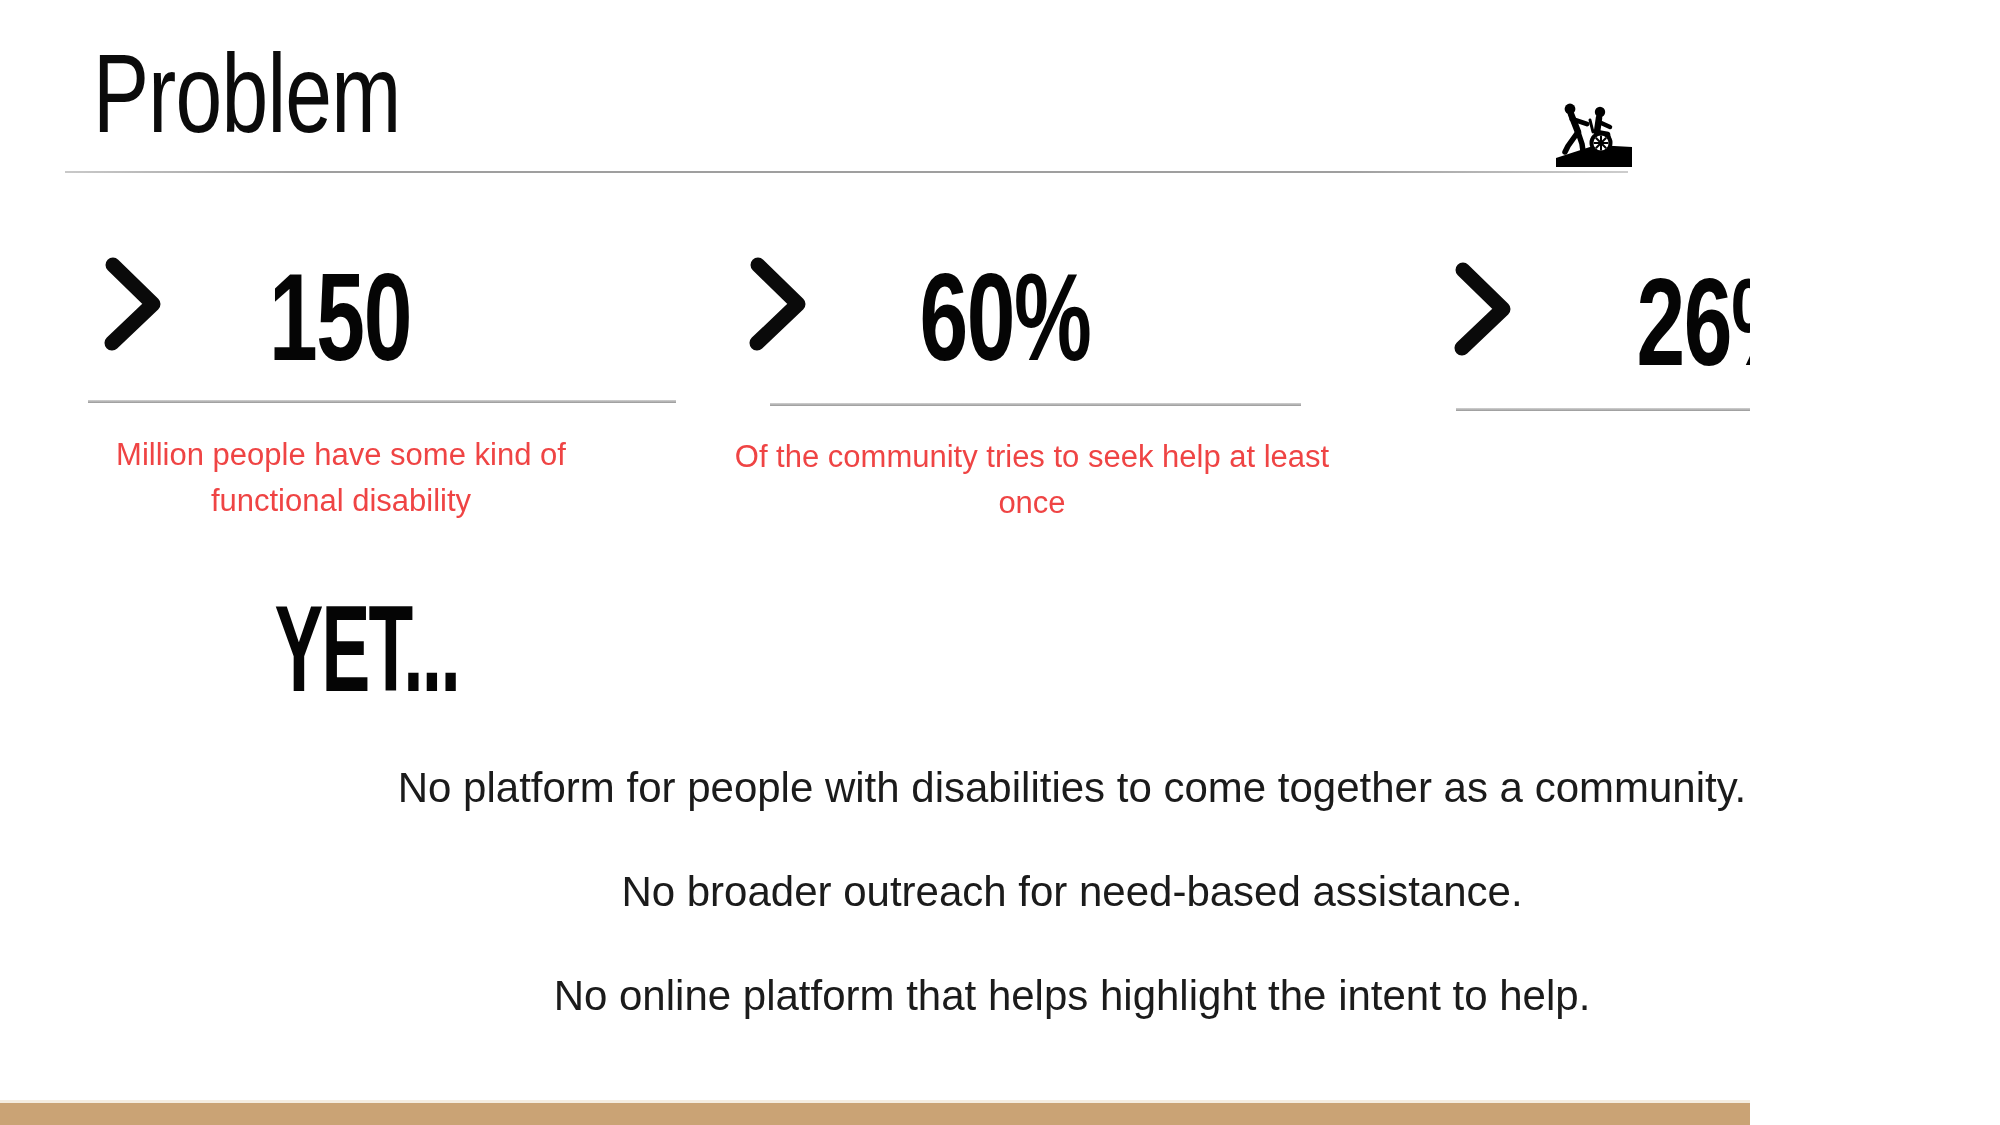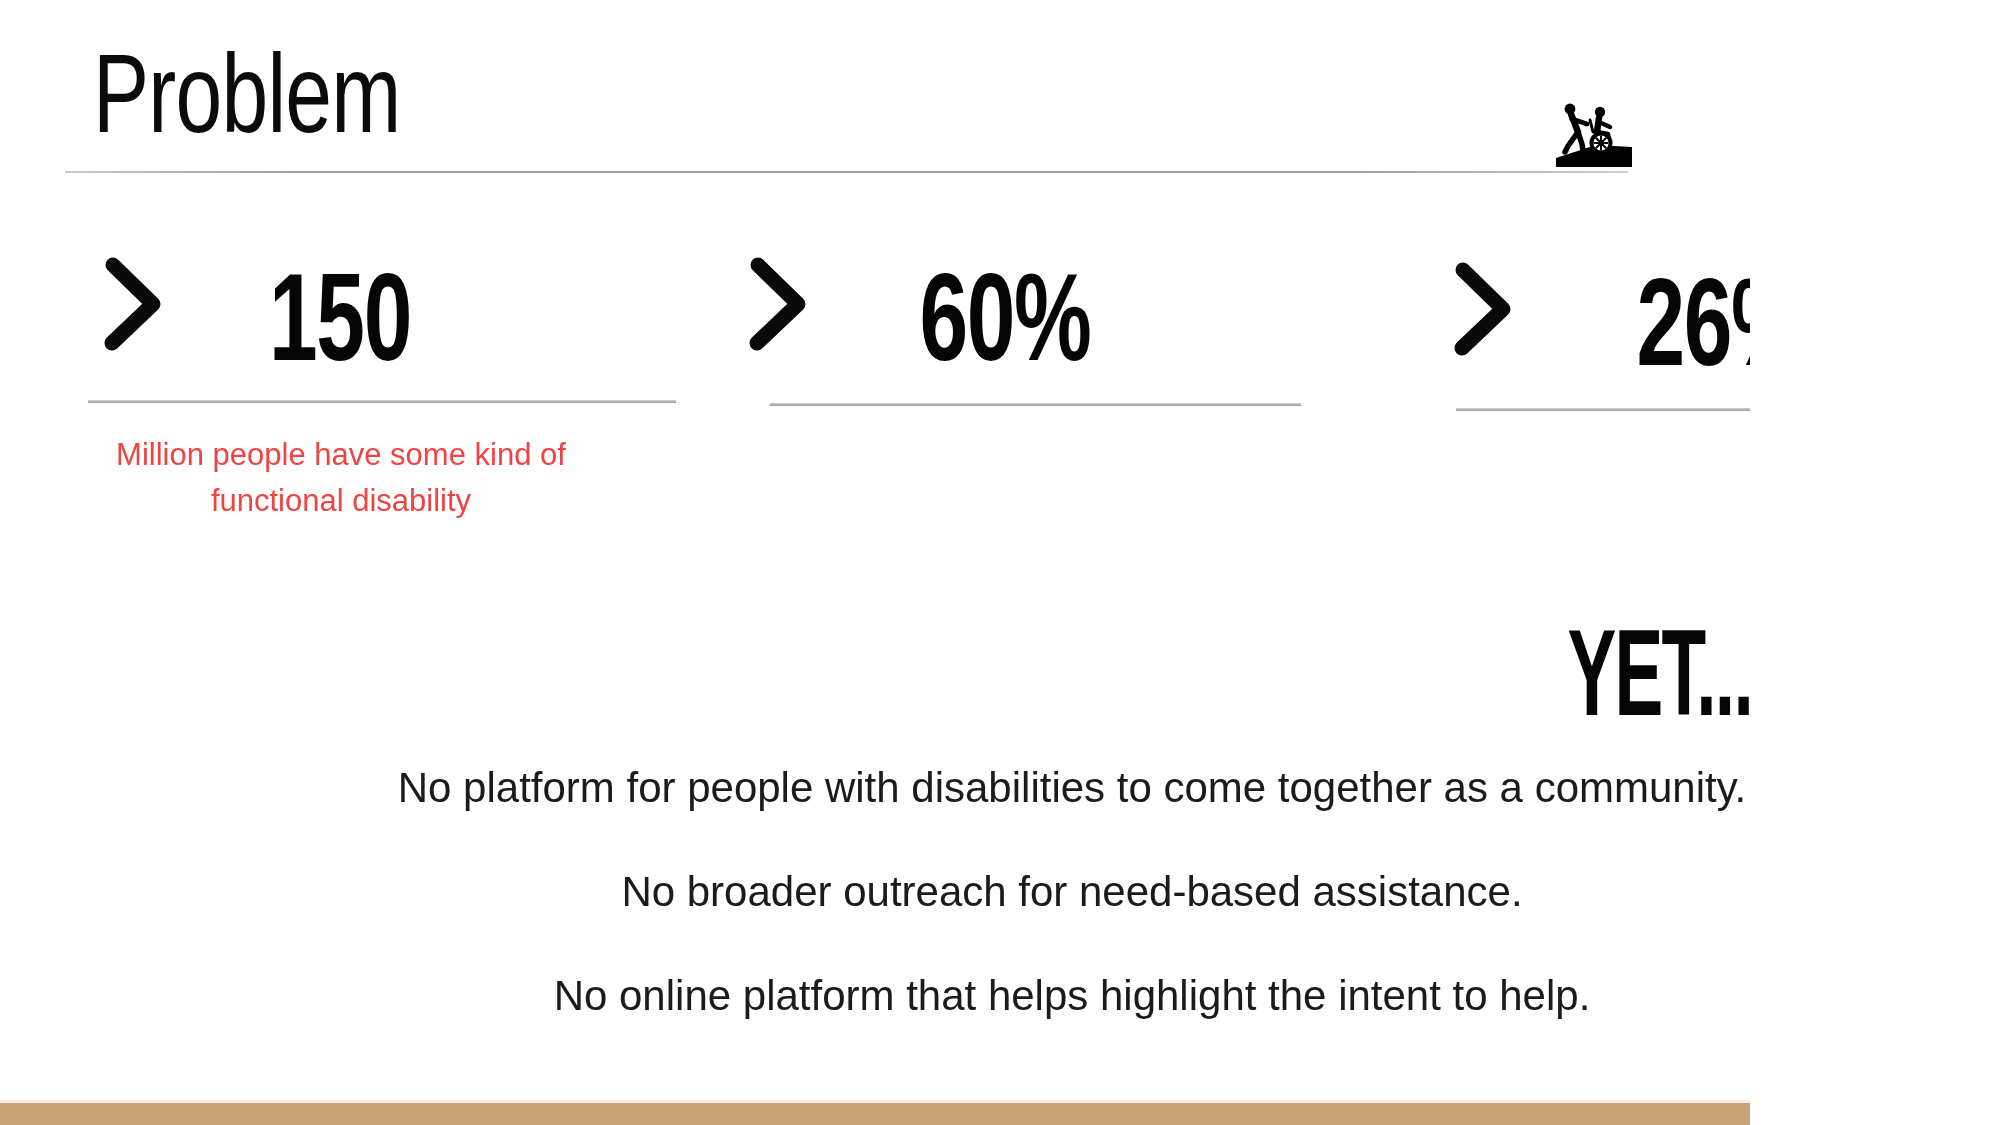--- a/index.html
+++ b/index.html
@@ -35,21 +35,21 @@
     letter-spacing:-2px;
   }
   .stat-rule{
     height:3px;
     background:linear-gradient(to bottom,#d2d2d2,#989898);
   }
   .stat-caption{
     font-size:31px;line-height:46px;text-align:center;color:#ef4444;
   }
   
-  .emphasis-wrap{left:213px;top:612px;width:1600px;text-align:right;}
+  .emphasis-wrap{left:213px;top:588px;width:1600px;text-align:left;}
   .emphasis{
     display:inline-block;
     font-size:122px;font-weight:700;line-height:122px;
     color:#050505;letter-spacing:-3px;
     transform:scaleX(0.6);
   }
   
   .statements{left:144px;top:763px;width:1856px;text-align:center;}
   .statements p{
     margin:0 0 54px 0;
@@ -100,20 +100,21 @@
   </svg>
   <div class="abs stat-value" style="left:340px;">150</div>
   <div class="abs stat-rule" style="left:88px;top:400px;width:588px;"></div>
   <div class="abs stat-caption" style="left:61px;top:432px;width:560px;">Million people have some kind of functional disability</div>
 
   <svg class="abs chevron" style="left:749px;top:256px;" viewBox="0 0 58 96" xmlns="http://www.w3.org/2000/svg">
     <polyline points="9,9 49,48 8,87" fill="none" stroke="#0a0a0a" stroke-width="15" stroke-linecap="round" stroke-linejoin="round"></polyline>
   </svg>
   <div class="abs stat-value" style="left:1005px;">60%</div>
   <div class="abs stat-rule" style="left:770px;top:403px;width:531px;"></div>
+  <div class="abs stat-caption" style="left:727px;top:434px;width:610px;">Of the community tries to seek help at least once</div>
 
   <svg class="abs chevron" style="left:1454px;top:261px;" viewBox="0 0 58 96" xmlns="http://www.w3.org/2000/svg">
     <polyline points="9,9 49,48 8,87" fill="none" stroke="#0a0a0a" stroke-width="15" stroke-linecap="round" stroke-linejoin="round"></polyline>
   </svg>
   <div class="abs stat-value" style="left:1722px;top:259px;">26%</div>
   <div class="abs stat-rule" style="left:1456px;top:408px;width:524px;"></div>
 
   <div class="abs emphasis-wrap">
     <span class="emphasis">YET...</span>
   </div>

